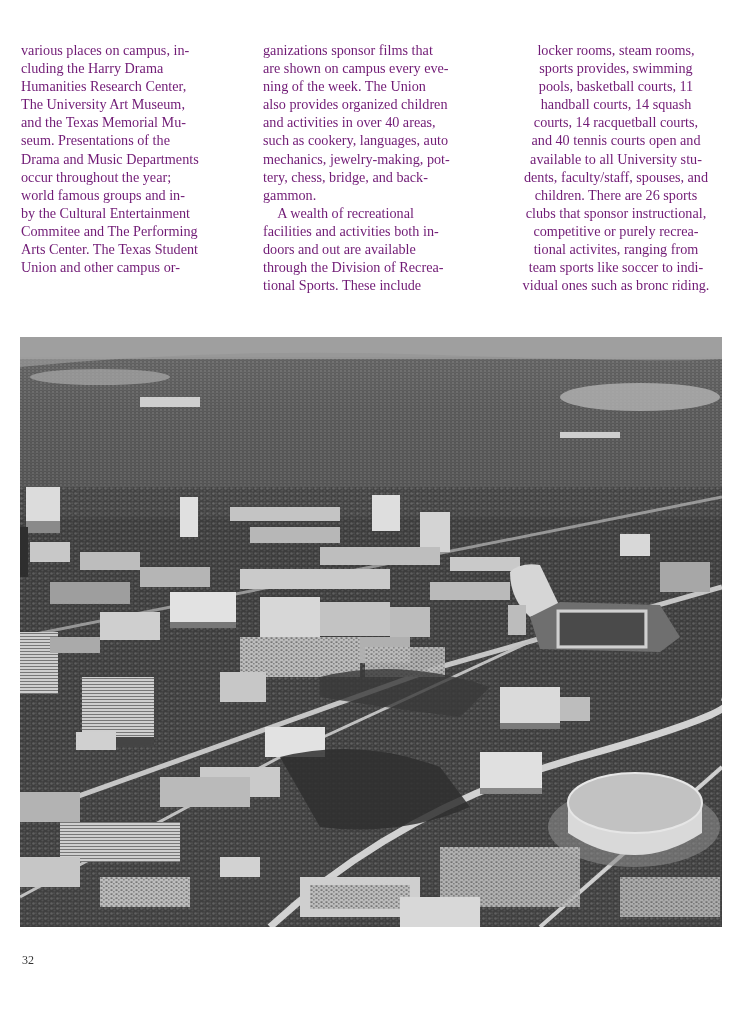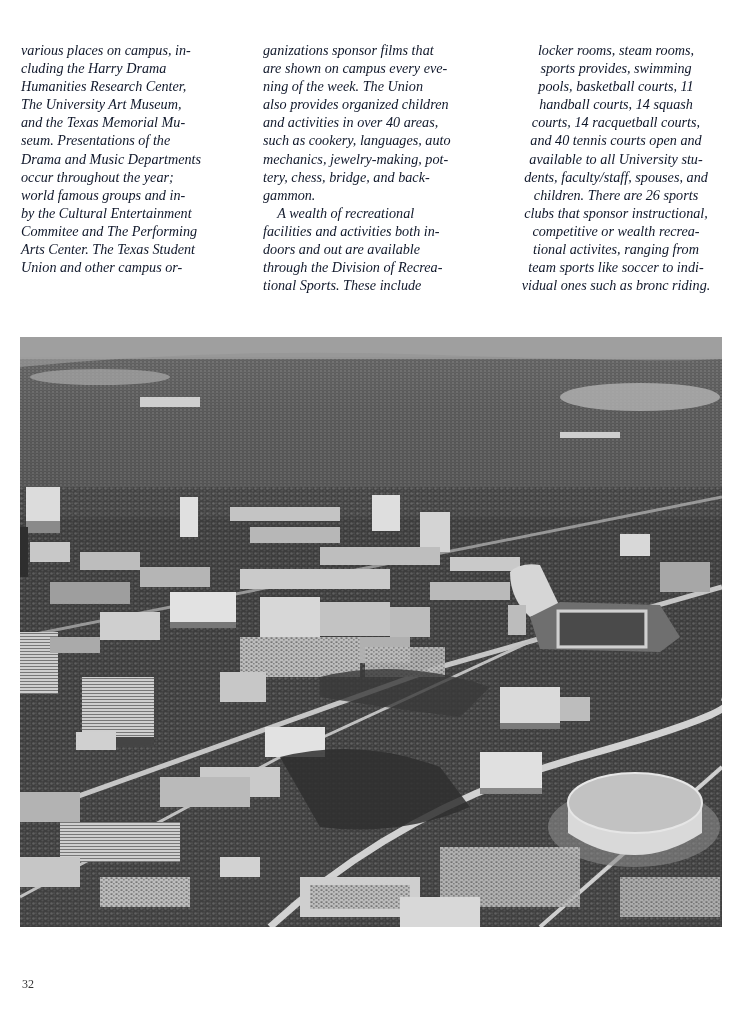--- a/index.html
+++ b/index.html
@@ -3,43 +3,41 @@
 <meta charset="utf-8">
 <style>
   html, body { margin: 0; padding: 0; background: #ffffff; }
   body { width: 753px; height: 1010px; position: relative; overflow: hidden; }
   .col {
     position: absolute;
     top: 41px;
     font-family: "Liberation Serif", "DejaVu Serif", serif;
     font-size: 14.2px;
     line-height: 18.1px;
-    color: #0f172a;
+    color: #701a75;
     white-space: nowrap;
-    font-style: italic;
   }
   .col .line { display: block; height: 18.1px; }
   .col-1 { left: 21px; width: 220px; }
   .col-2 { left: 263px; width: 222px; }
   .col-3 { left: 505px; width: 222px; text-align: center; }
   .photo {
     position: absolute;
     left: 20px; top: 337px;
     width: 702px; height: 590px;
     background: #5a5a5a;
     overflow: hidden;
   }
   .photo svg { display: block; }
   .page-number {
     position: absolute;
     left: 22px; top: 953px;
     font-family: "Liberation Serif", "DejaVu Serif", serif;
     font-size: 12px;
     color: #333;
-    margin-top: 24px;
   }
 </style>
 </head>
 <body>
 
 <div class="col col-1">
   <span class="line">various places on campus, in-</span>
   <span class="line">cluding the Harry Drama</span>
   <span class="line">Humanities Research Center,</span>
   <span class="line">The University Art Museum,</span>
@@ -75,21 +73,21 @@
   <span class="line">locker rooms, steam rooms,</span>
   <span class="line">sports provides, swimming</span>
   <span class="line">pools, basketball courts, 11</span>
   <span class="line">handball courts, 14 squash</span>
   <span class="line">courts, 14 racquetball courts,</span>
   <span class="line">and 40 tennis courts open and</span>
   <span class="line">available to all University stu-</span>
   <span class="line">dents, faculty/staff, spouses, and</span>
   <span class="line">children. There are 26 sports</span>
   <span class="line">clubs that sponsor instructional,</span>
-  <span class="line">competitive or wealth recrea-</span>
+  <span class="line">competitive or purely recrea-</span>
   <span class="line">tional activites, ranging from</span>
   <span class="line">team sports like soccer to indi-</span>
   <span class="line">vidual ones such as bronc riding.</span>
 </div>
 
 <div class="photo" role="img" aria-label="Black-and-white aerial photograph of the University of Texas at Austin campus and surrounding city, showing the football stadium and the circular special events center">
   <svg width="702" height="590" viewBox="0 0 702 590" xmlns="http://www.w3.org/2000/svg">
     <defs>
       <linearGradient id="depth" x1="0" y1="0" x2="0" y2="1">
         <stop offset="0" stop-color="#8e8e8e"></stop>

